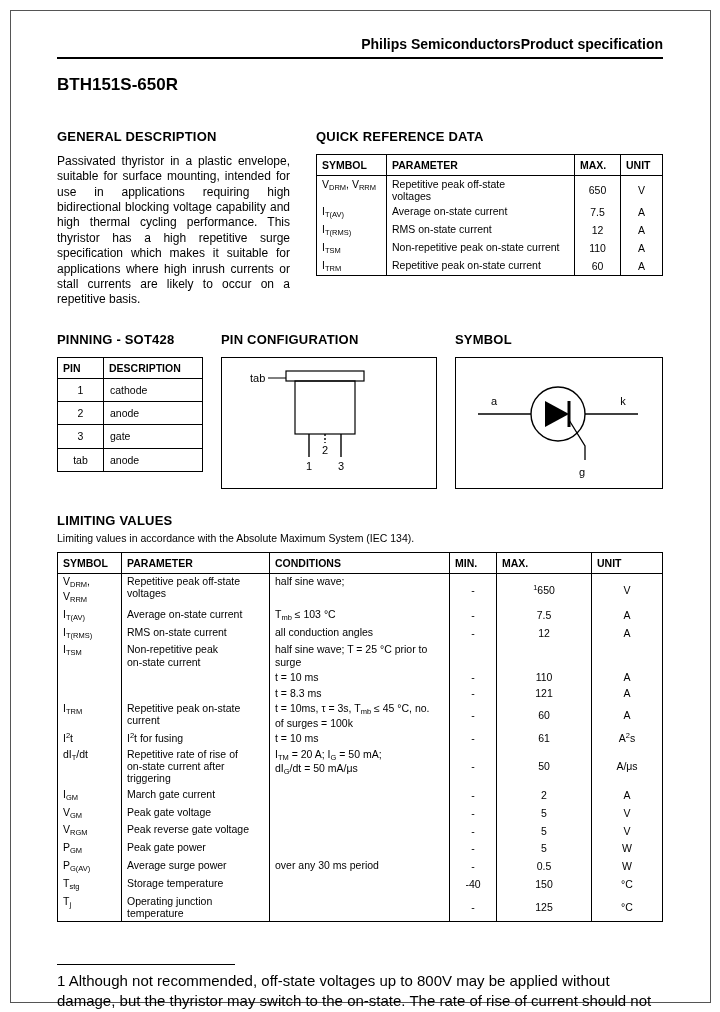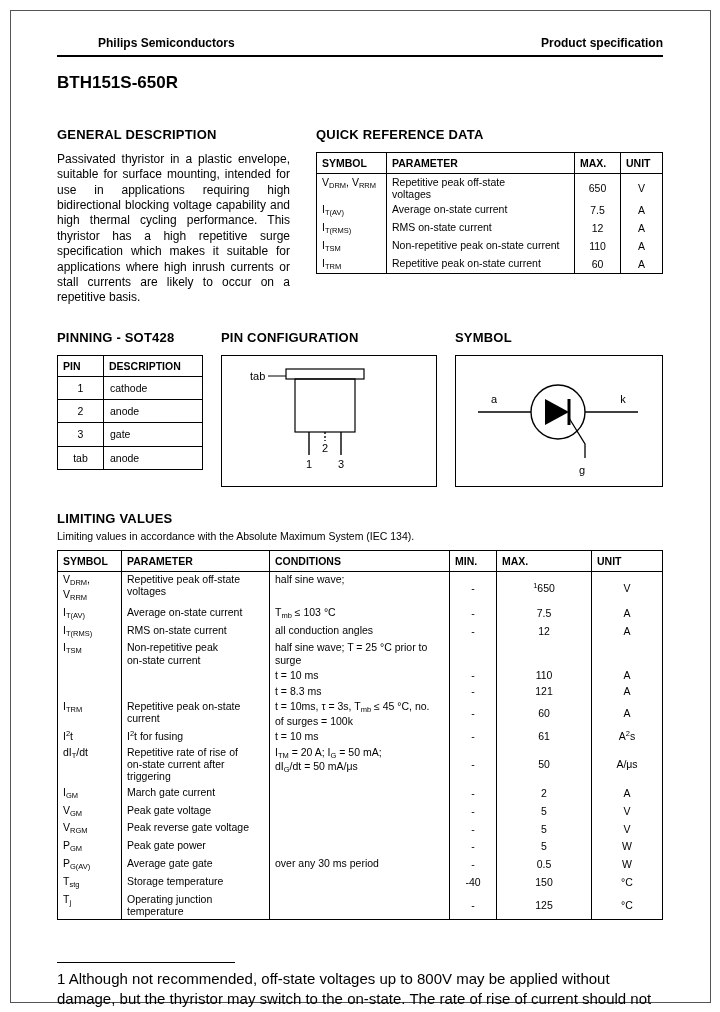--- a/index.html
+++ b/index.html
@@ -4,21 +4,21 @@
 <style>
   * { margin:0; padding:0; box-sizing:border-box; }
   html,body { width:720px; height:1012px; background:#ffffff; }
   body { font-family:"Liberation Sans", sans-serif; color:#000; position:relative; overflow:hidden; }
 
   .frame { position:absolute; left:10px; top:10px; right:9px; bottom:9px; border:1px solid #555; }
 
   .content { position:absolute; left:57px; right:57px; top:36px; bottom:26px;
              display:flex; flex-direction:column; }
 
-  .doc-header { display:flex; justify-content:space-between; font-size:12px; font-weight:bold;padding-left:41px; }
+  .doc-header { display:flex; justify-content:flex-end; font-size:14px; font-weight:bold;padding-left:41px; }
   .rule { border-top:2px solid #000; margin-top:5px; }
   .rule.thin { border-top:1.5px solid #000; }
 
   .title-block { display:flex; justify-content:space-between; align-items:flex-start; margin-top:12px; }
   .product-title { font-size:15.5px; font-weight:bold; line-height:1.3; }
   .part-number { font-size:17px; font-weight:bold; margin-top:4px; }
   .black-bar { height:9px; background:#000; margin-top:8px; }
 
   h2 { font-size:13px; font-weight:bold; letter-spacing:0.2px; margin-bottom:10px; }
 
@@ -324,21 +324,21 @@
           <tr>
             <td>P<sub>GM</sub></td>
             <td>Peak gate power</td>
             <td></td>
             <td>-</td>
             <td>5</td>
             <td>W</td>
           </tr>
           <tr>
             <td>P<sub>G(AV)</sub></td>
-            <td>Average gate gate</td>
+            <td>Average surge power</td>
             <td>over any 30 ms period</td>
             <td>-</td>
             <td>0.5</td>
             <td>W</td>
           </tr>
           <tr>
             <td>T<sub>stg</sub></td>
             <td>Storage temperature</td>
             <td></td>
             <td>-40</td>

